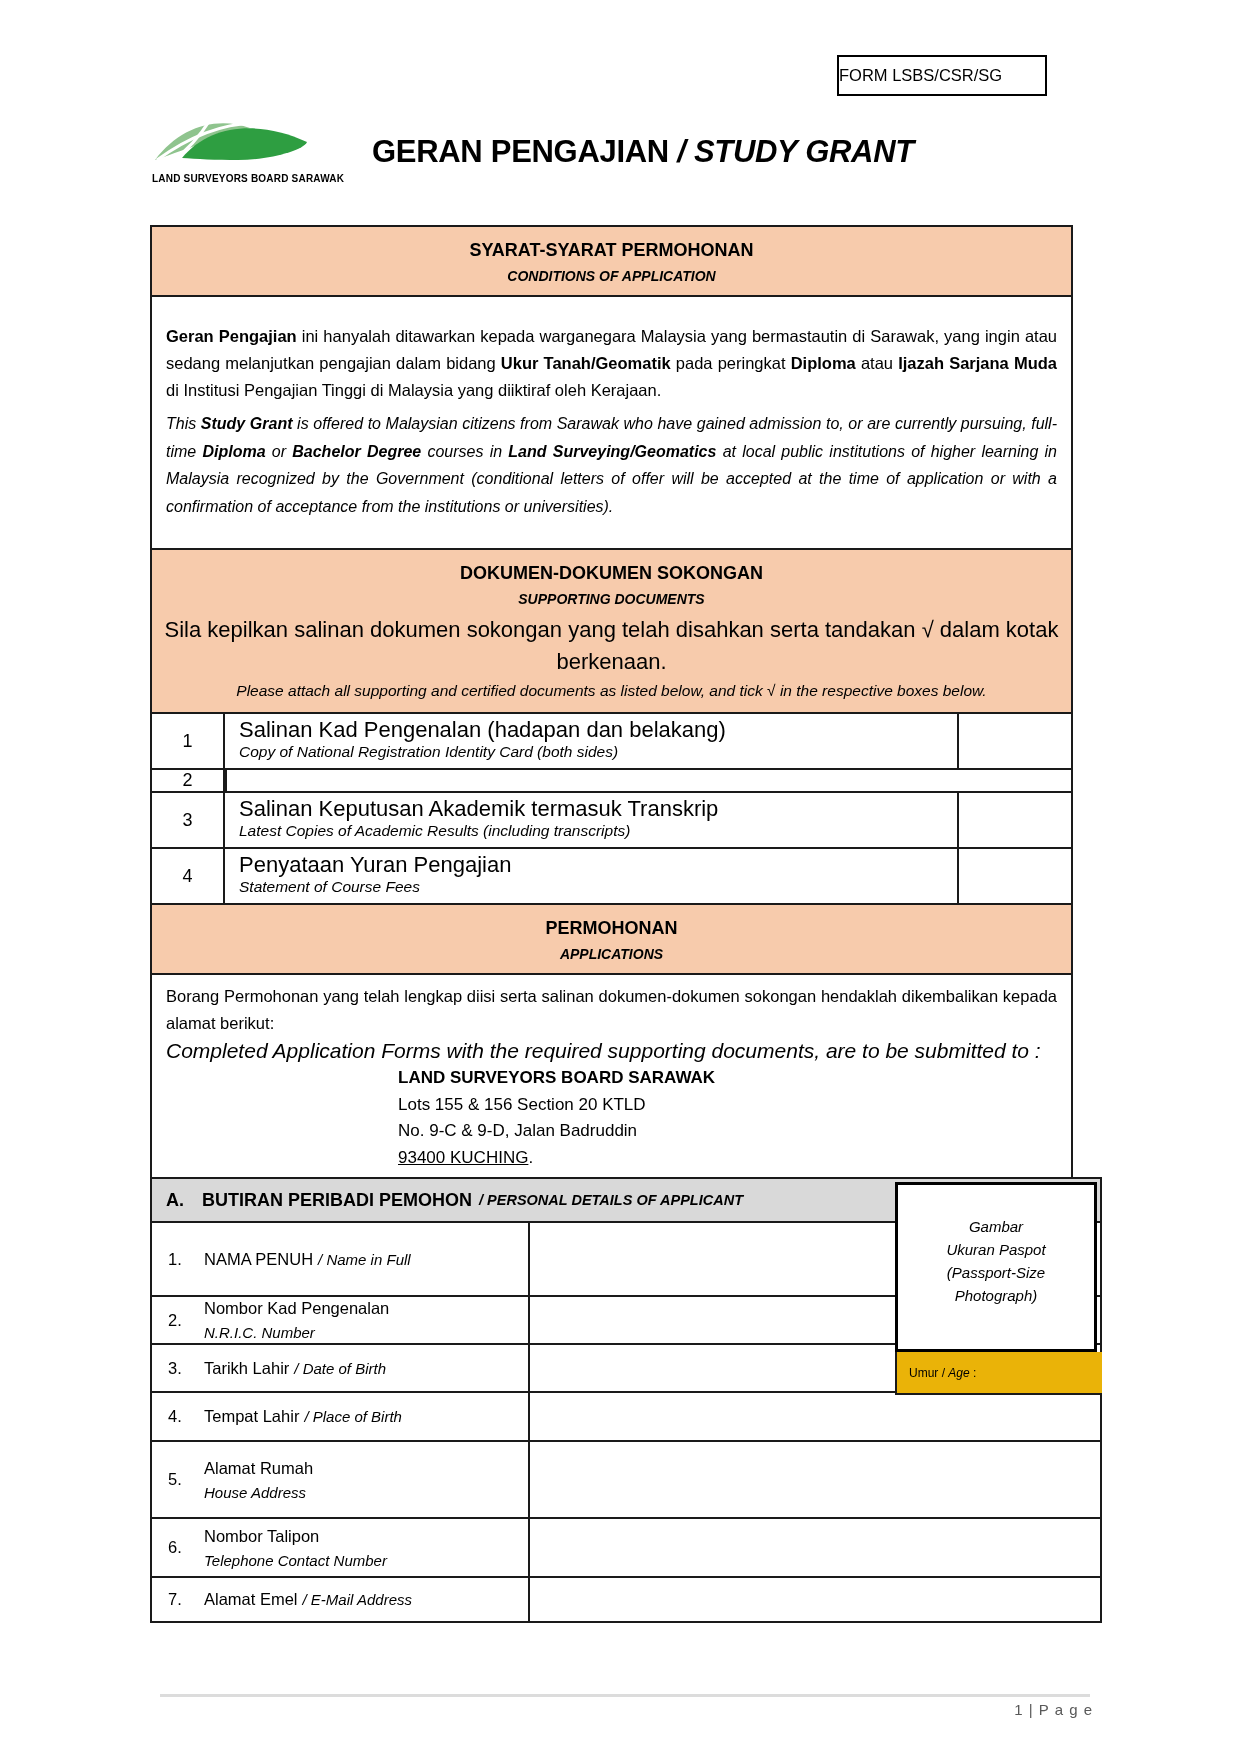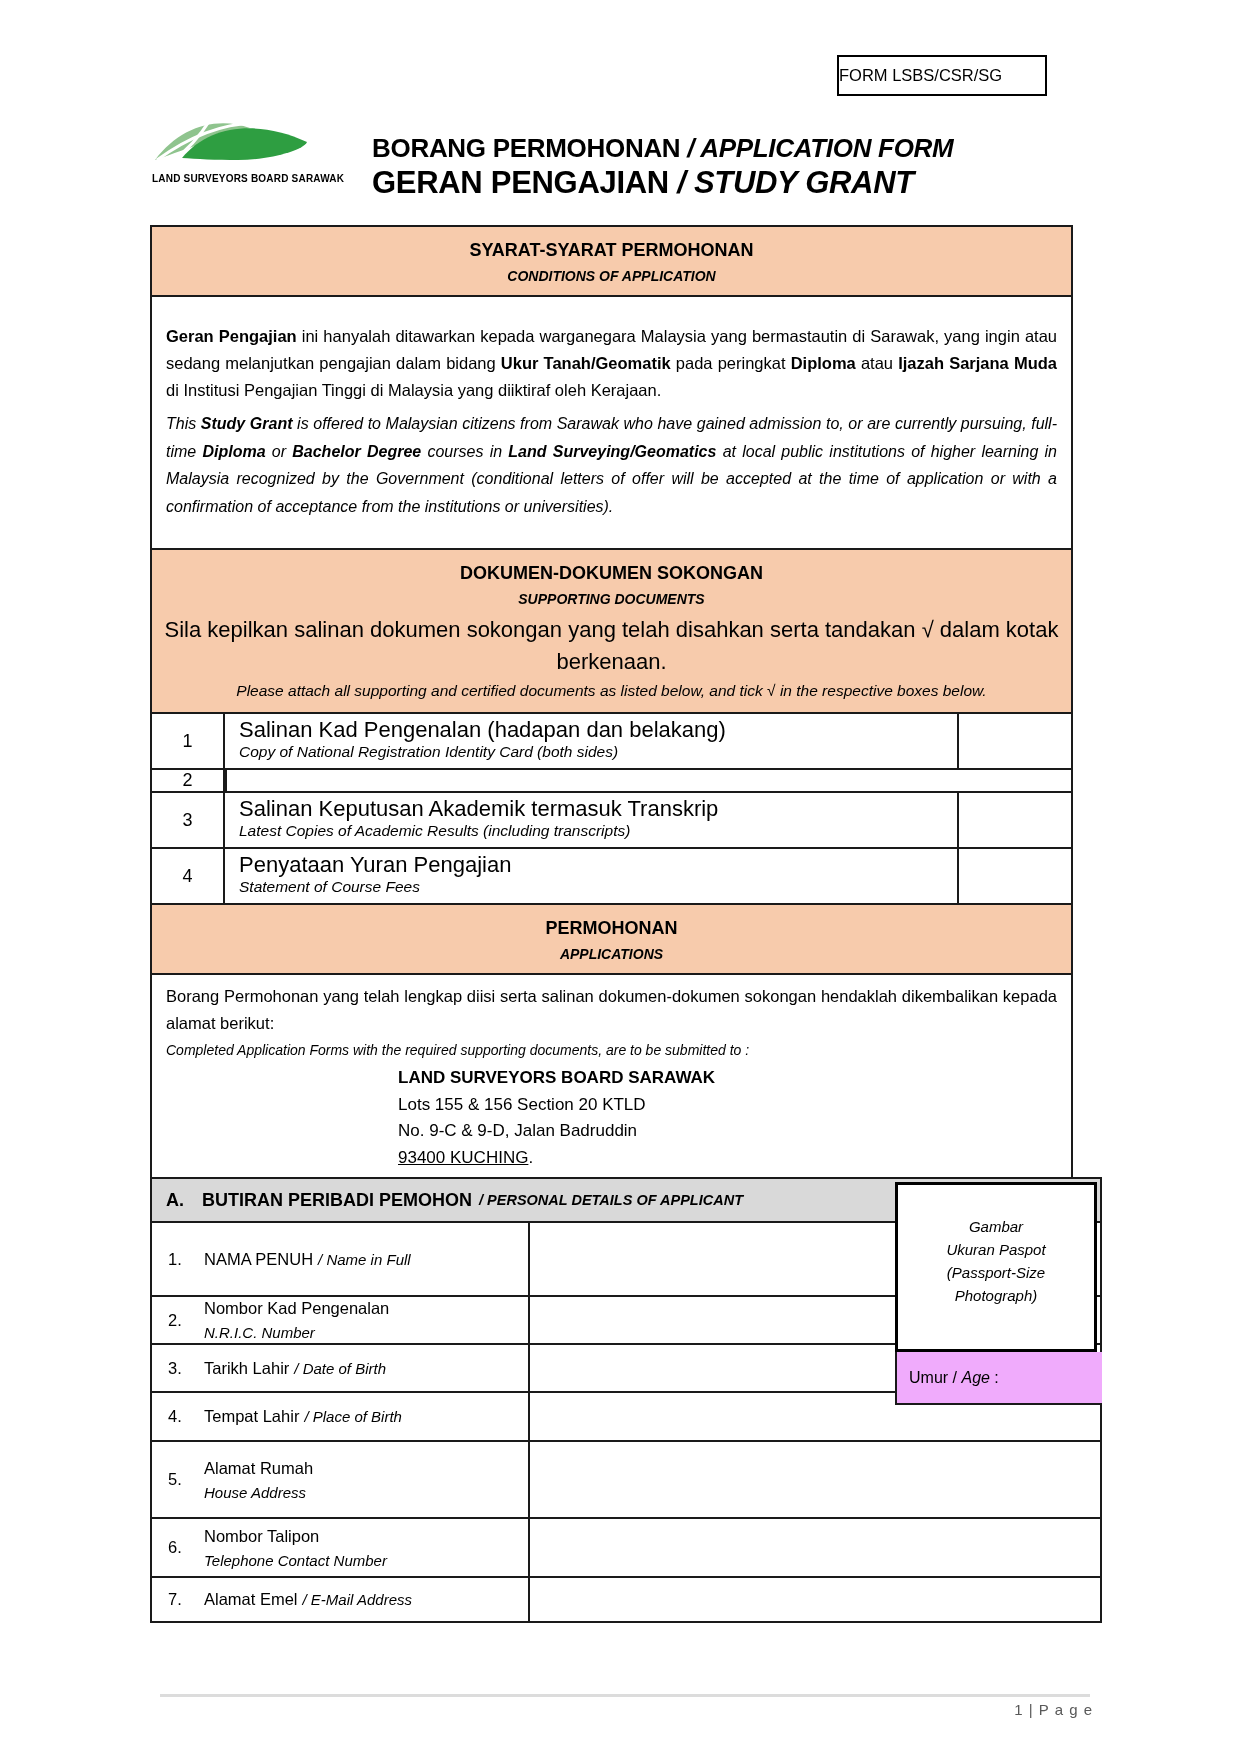--- a/index.html
+++ b/index.html
@@ -44,21 +44,21 @@
 
   .docrow{display:flex;border-bottom:2px solid var(--border);background:#fff;}
   .doc-num{width:73px;border-right:2px solid var(--border);display:flex;align-items:center;justify-content:center;font-size:18px;flex:none;}
   .doc-text{flex:1;padding:4px 14px 6px;}
   .doc-ms{font-size:22px;line-height:23px;}
   .doc-en{font-size:15.5px;font-style:italic;line-height:21px;}
   .doc-check{width:114px;border-left:2px solid var(--border);flex:none;}
 
   .cell-apps{border-bottom:none;padding:8px 14px 10px;}
   .app-ms{font-size:16.5px;line-height:27px;text-align:justify;}
-  .app-en{font-size:14px;font-style:italic;line-height:25px;margin-top:1px;}
+  .app-en{font-size:21px;font-style:italic;line-height:25px;margin-top:1px;}
   .address{margin-left:232px;font-size:17px;line-height:26.5px;margin-top:2px;}
 
   
   .tableA{position:absolute;left:150px;top:1177px;width:952px;border:2px solid var(--border);background:#fff;}
   .secA-header{background:var(--gray);border-bottom:2px solid var(--border);height:44px;display:flex;align-items:center;padding-left:14px;}
   .secA-letter{font-weight:bold;font-size:18px;width:36px;flex:none;}
   .secA-ms{font-weight:bold;font-size:18px;}
   .secA-en{font-weight:bold;font-style:italic;font-size:14.5px;margin-left:7px;}
 
   .arow{display:flex;border-bottom:2px solid var(--border);}
@@ -66,23 +66,23 @@
   .a-label{width:378px;border-right:2px solid var(--border);display:flex;align-items:center;padding-left:16px;flex:none;}
   .a-num{width:36px;font-size:16.5px;flex:none;}
   .a-ms{font-size:16.5px;}
   .a-en{font-size:15px;font-style:italic;margin-left:5px;}
   .a-lines .a-ms{display:block;line-height:25px;}
   .a-lines .a-en{display:block;margin-left:0;line-height:23px;}
   .a-value{flex:1;}
 
   .photo-box{position:absolute;left:743px;top:3px;width:202px;height:170px;background:#fff;border:3px solid #000;
     z-index:5;text-align:center;font-style:italic;font-size:15px;line-height:23px;padding-top:30px;}
-  .age-cell{position:absolute;left:743px;top:173px;width:207px;height:53px;background:#f0abfc;
+  .age-cell{position:absolute;left:743px;top:173px;width:207px;height:43px;background:#eab308;
     border-left:2px solid var(--border);border-bottom:2px solid var(--border);
-    z-index:4;display:flex;align-items:center;padding-left:12px;font-size:16px;}
+    z-index:4;display:flex;align-items:center;padding-left:12px;font-size:12px;}
 
   
   .footer-rule{position:absolute;left:160px;top:1694px;width:930px;height:3px;background:#dcdcdc;}
   .footer-page{position:absolute;top:1701px;right:148px;font-size:15px;color:var(--footer);letter-spacing:1px;}
 </style>
 </head>
 <body>
 
 <div class="page">
 
@@ -94,23 +94,20 @@
     <svg width="160" height="52" viewBox="0 0 160 52">
       <path d="M3,46 C28,12 66,2 98,14 C74,20 38,34 3,46 Z" fill="#8FC48E"></path>
       <path d="M30,44 C58,10 108,6 155,28 C152,36 118,46 86,46 C64,46 44,45 30,44 Z" fill="#2E9E41"></path>
       <path d="M5,46 C38,22 70,10 102,9" stroke="#ffffff" stroke-width="3.2" fill="none"></path>
       <path d="M58,6 C48,22 36,36 20,47" stroke="#ffffff" stroke-width="3.2" fill="none"></path>
     </svg>
     <div class="logo-caption">LAND SURVEYORS BOARD SARAWAK</div>
   </div>
 
   <div class="titles">
-    <div class="title-line1">
-      <span class="b">BORANG PERMOHONAN</span><span class="bi"> / APPLICATION FORM</span>
-    </div>
     <div class="title-line2">
       <span class="b">GERAN PENGAJIAN</span><span class="bi"> / STUDY GRANT</span>
     </div>
   </div>
 
   <div class="table1">
 
     <div class="band">
       <div class="band-t1">SYARAT-SYARAT PERMOHONAN</div>
       <div class="band-t2">CONDITIONS OF APPLICATION</div>

